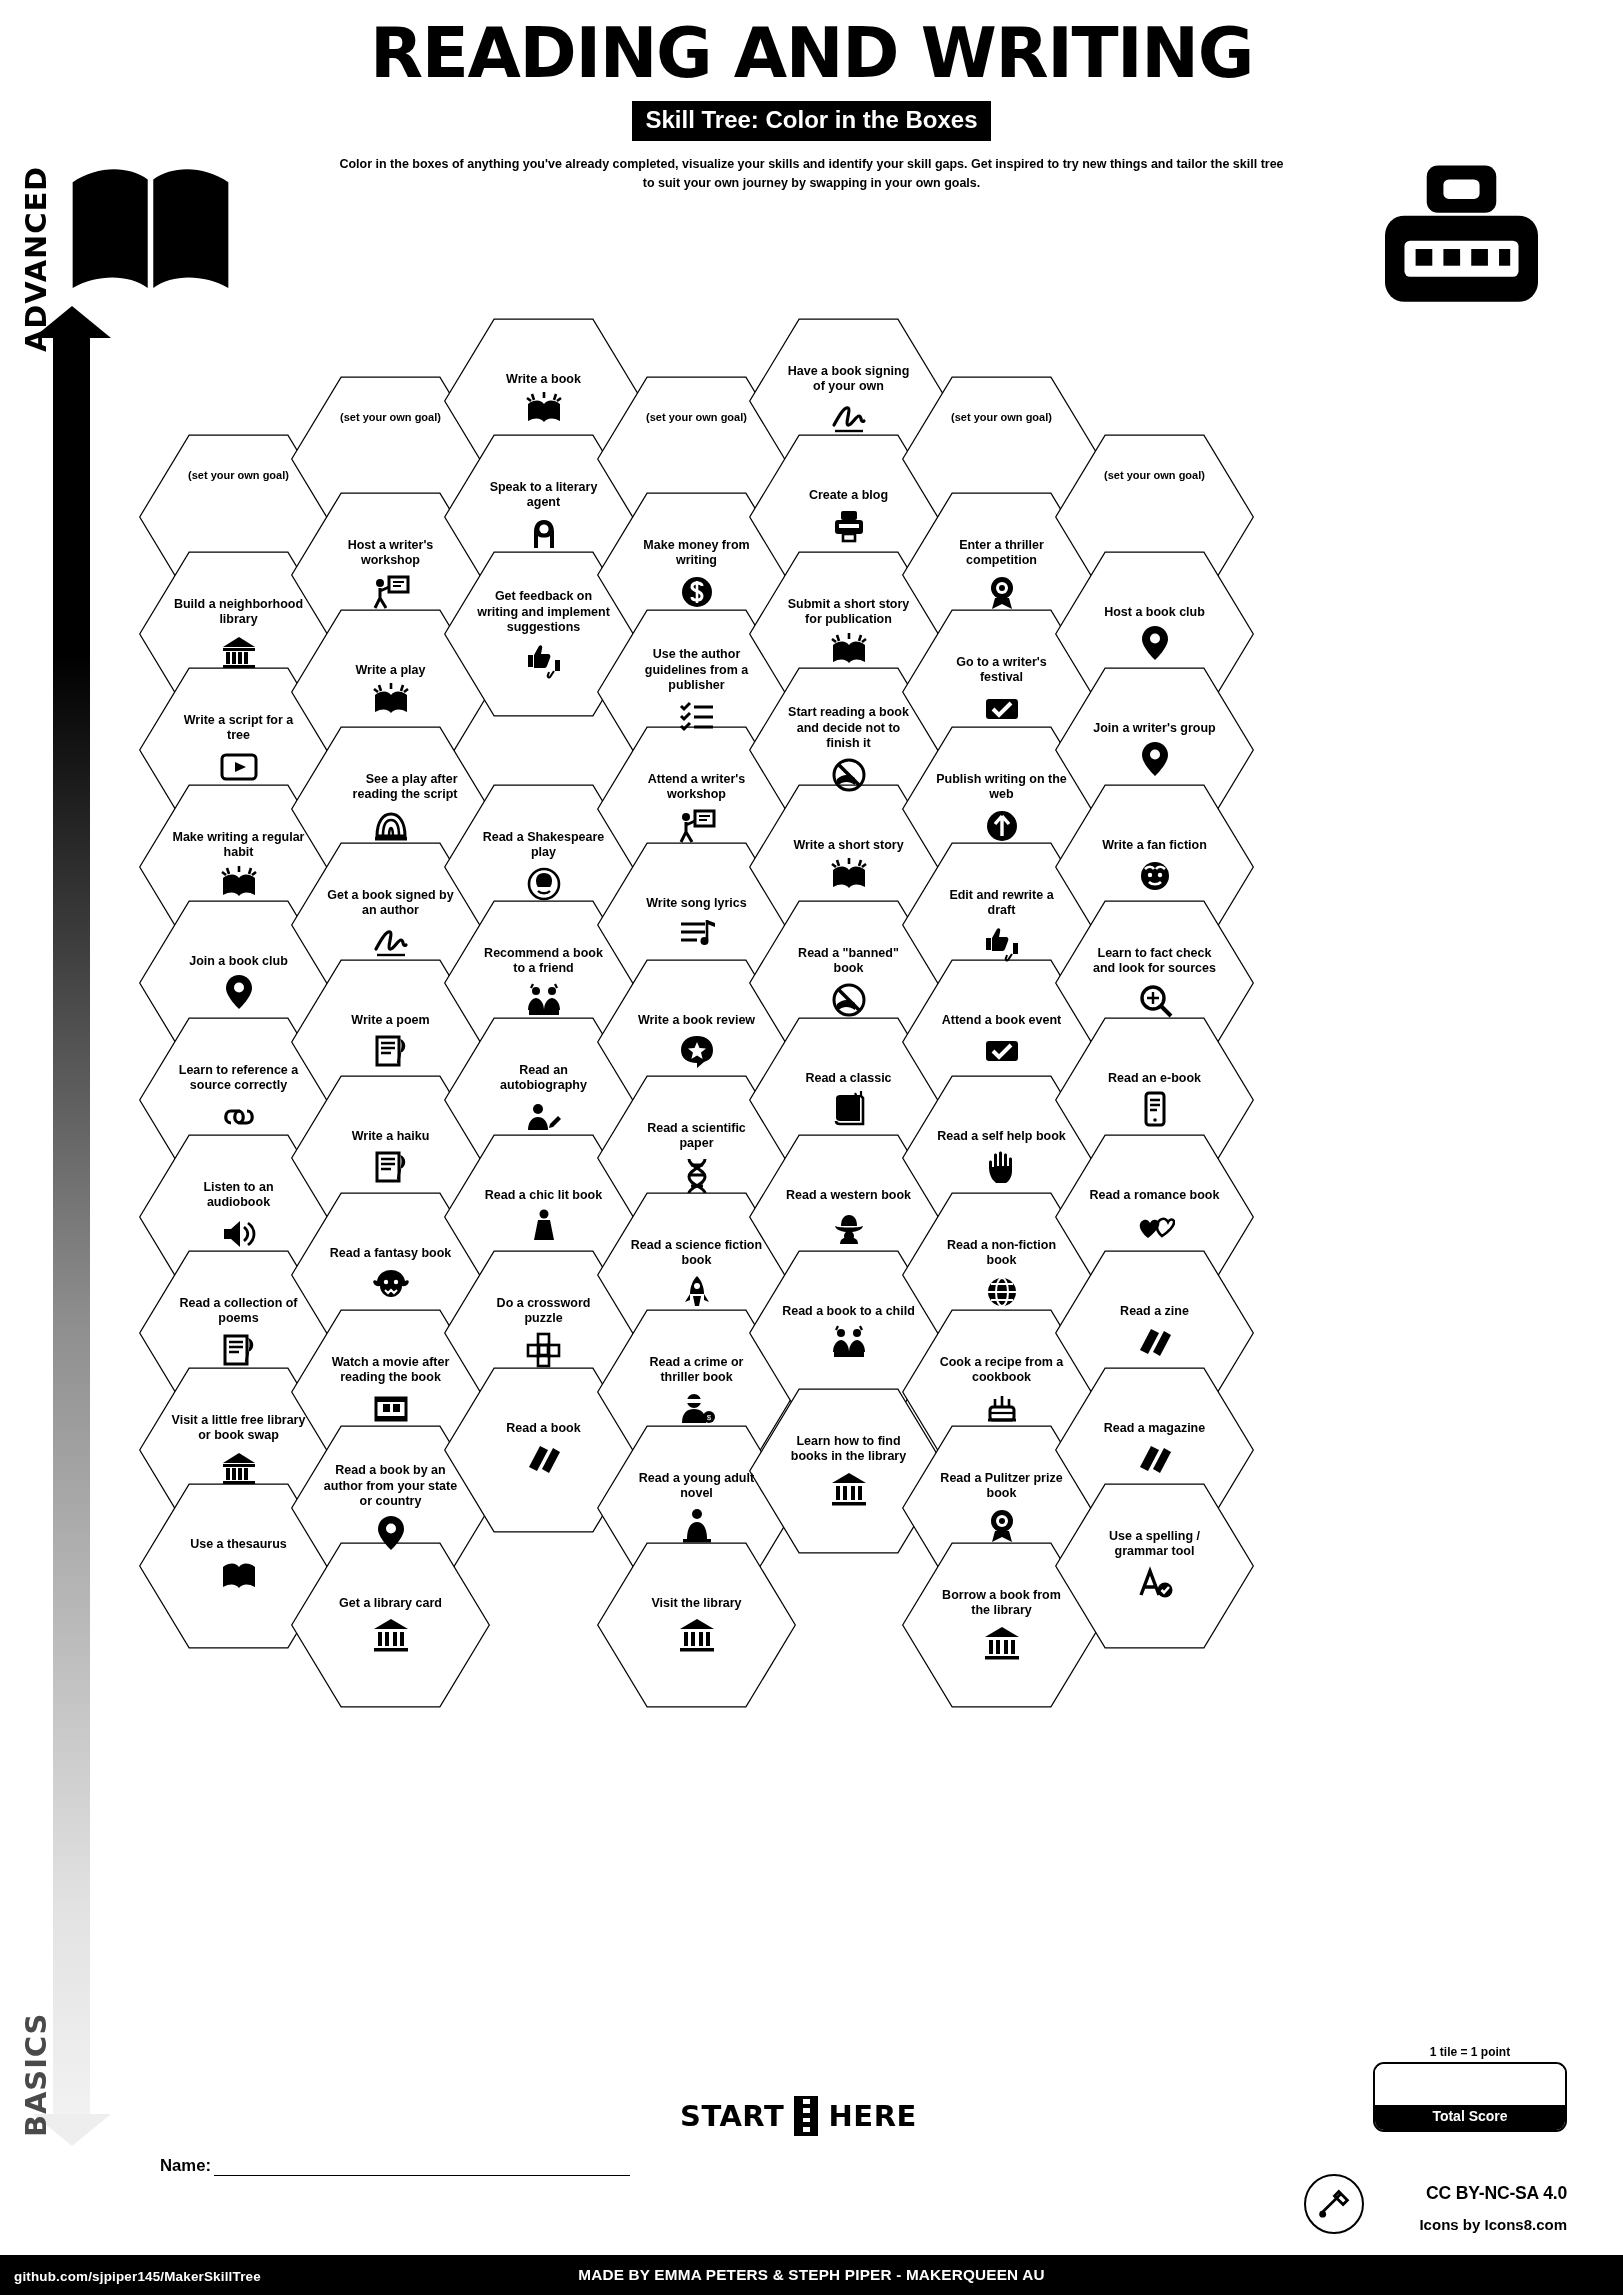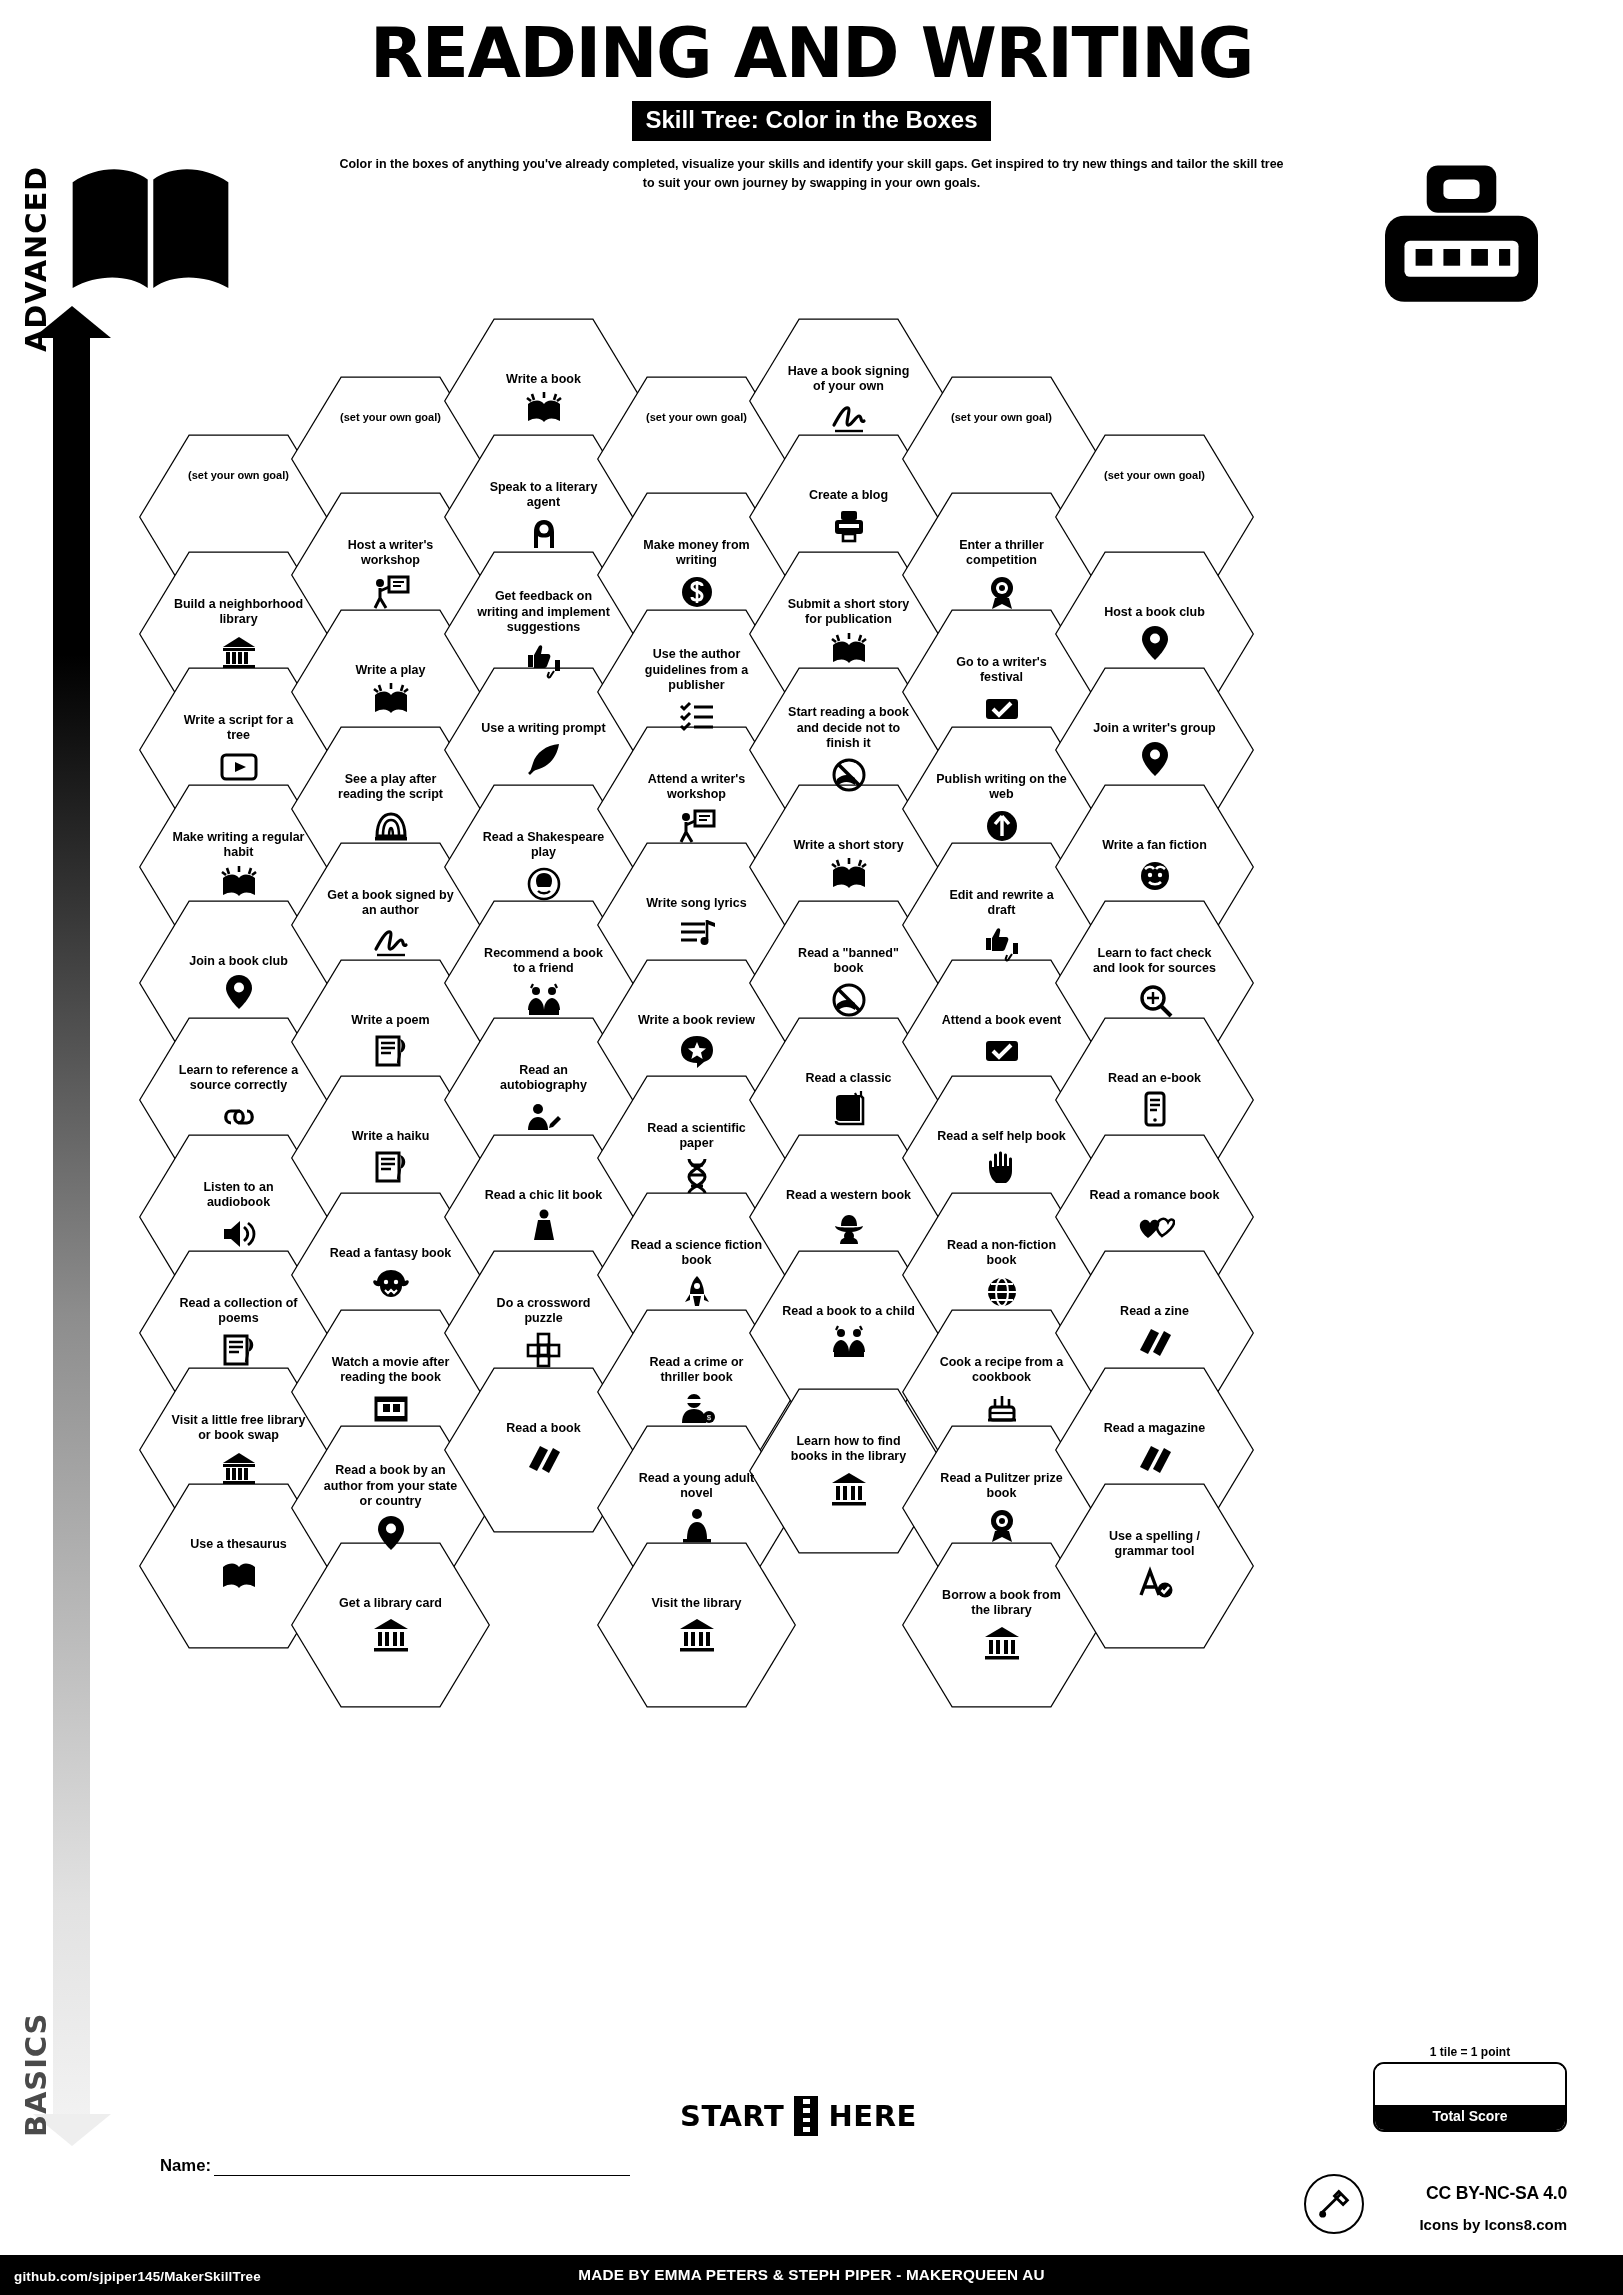--- a/index.html
+++ b/index.html
@@ -387,21 +387,21 @@
         <div class="lbl">Write a play</div>
         <div class="ico">
           <svg width="40" height="40" viewBox="0 0 40 40">
             <path d="M4 14 C11 9,17 10,20 14 L20 32 C17 28,11 27,4 31 Z"></path>
             <path d="M36 14 C29 9,23 10,20 14 L20 32 C23 28,29 27,36 31 Z"></path>
             <path d="M8 4 L10 10 M20 2 L20 8 M32 4 L30 10 M3 8 L7 11 M37 8 L33 11" stroke="#000" stroke-width="2.6"></path>
           </svg>
         </div>
       </div>
     </div>
-    <div class="hex" style="left: 291px; top: 723px;">
+    <div class="hex" style="left: 291px; top: 723px; text-align: right;">
       <div class="shape"></div>
       <div class="inner"></div>
       <div class="content">
         <div class="lbl">See a play after reading the script</div>
         <div class="ico">
           <svg width="40" height="40" viewBox="0 0 40 40">
             <path d="M6 30 C6 16,12 8,20 8 C28 8,34 16,34 30 Z" fill="none" stroke="#000" stroke-width="3"></path>
             <path d="M12 30 C12 20,15 14,20 14 C25 14,28 20,28 30" fill="none" stroke="#000" stroke-width="2.6"></path>
             <path d="M18 30 C18 25,19 22,20 22 C21 22,22 25,22 30" fill="none" stroke="#000" stroke-width="2.4"></path>
             <rect x="4" y="31" width="32" height="3.5"></rect>
@@ -544,33 +544,20 @@
       <div class="shape"></div>
       <div class="inner"></div>
       <div class="content">
         <div class="lbl">Get feedback on writing and implement suggestions</div>
         <div class="ico">
           <svg width="40" height="40" viewBox="0 0 40 40">
             <path d="M4 16 H9 V28 H4 Z"></path>
             <path d="M10 16 L15 7 C17 5,19 7,18 10 L17 15 H24 C26 15,27 17,26 19 L23 27 C22 29,21 29,19 29 H10 Z"></path>
             <path d="M36 32 H31 V21 H36 Z"></path>
             <path d="M30 32 L26 38 C25 39,23 38,24 36 L25 33" fill="none" stroke="#000" stroke-width="2"></path>
-          </svg>
-        </div>
-      </div>
-    </div>
-    <div class="hex" style="left: 444px; top: 664px;">
-      <div class="shape"></div>
-      <div class="inner"></div>
-      <div class="content">
-        <div class="lbl">Use a writing prompt</div>
-        <div class="ico">
-          <svg width="40" height="40" viewBox="0 0 40 40">
-            <path d="M35 5 C22 6,12 14,9 24 L6 33 L15 30 C25 27,33 18,35 5 Z"></path>
-            <path d="M5 35 L16 24" stroke="#000" stroke-width="2.6"></path>
           </svg>
         </div>
       </div>
     </div>
     <div class="hex" style="left: 444px; top: 781px;">
       <div class="shape"></div>
       <div class="inner"></div>
       <div class="content">
         <div class="lbl">Read a Shakespeare play</div>
         <div class="ico">

